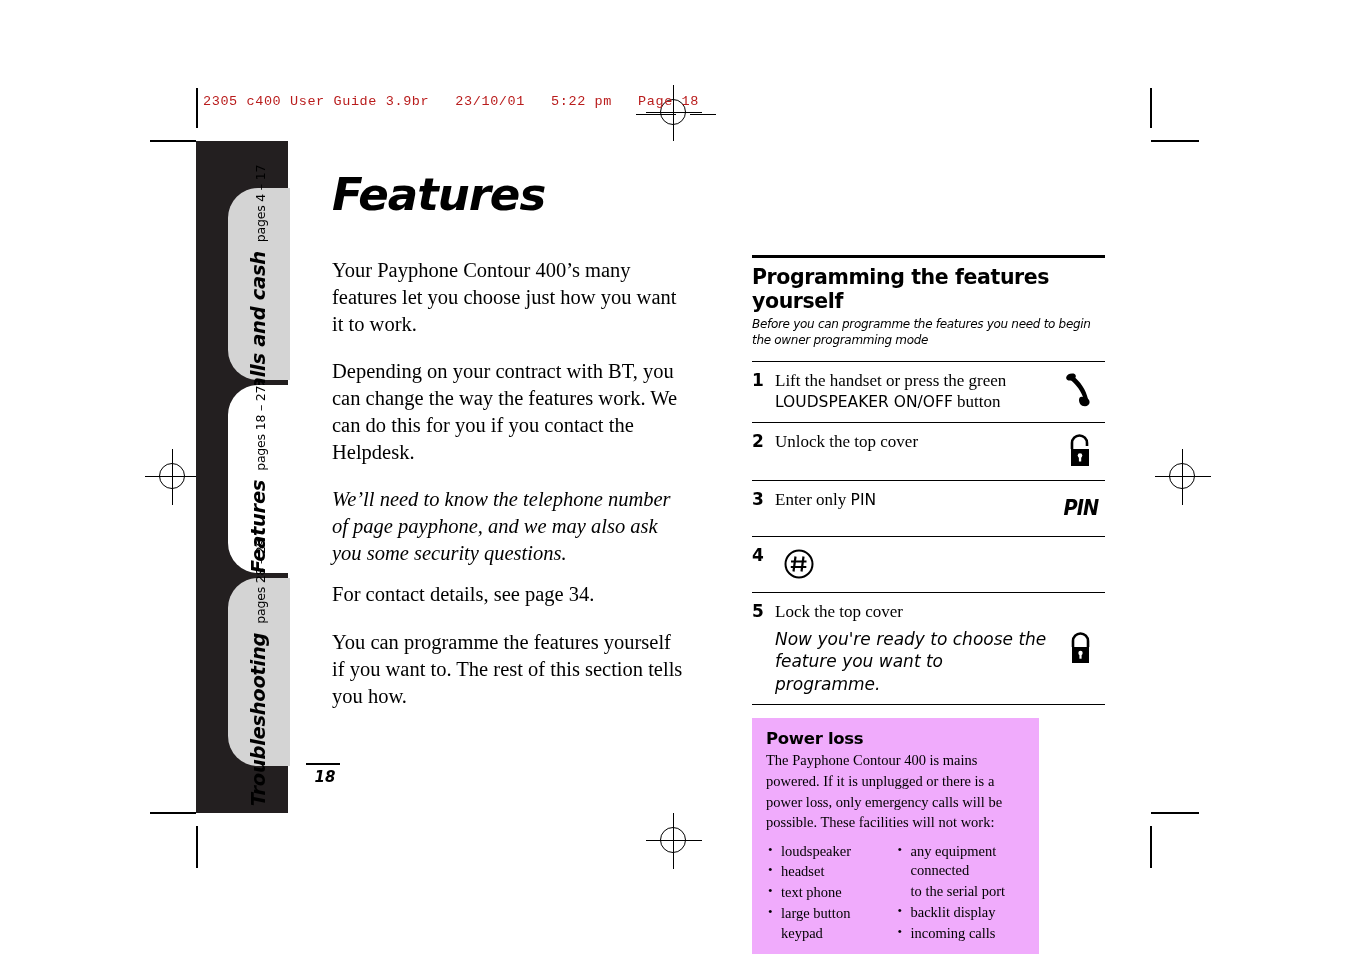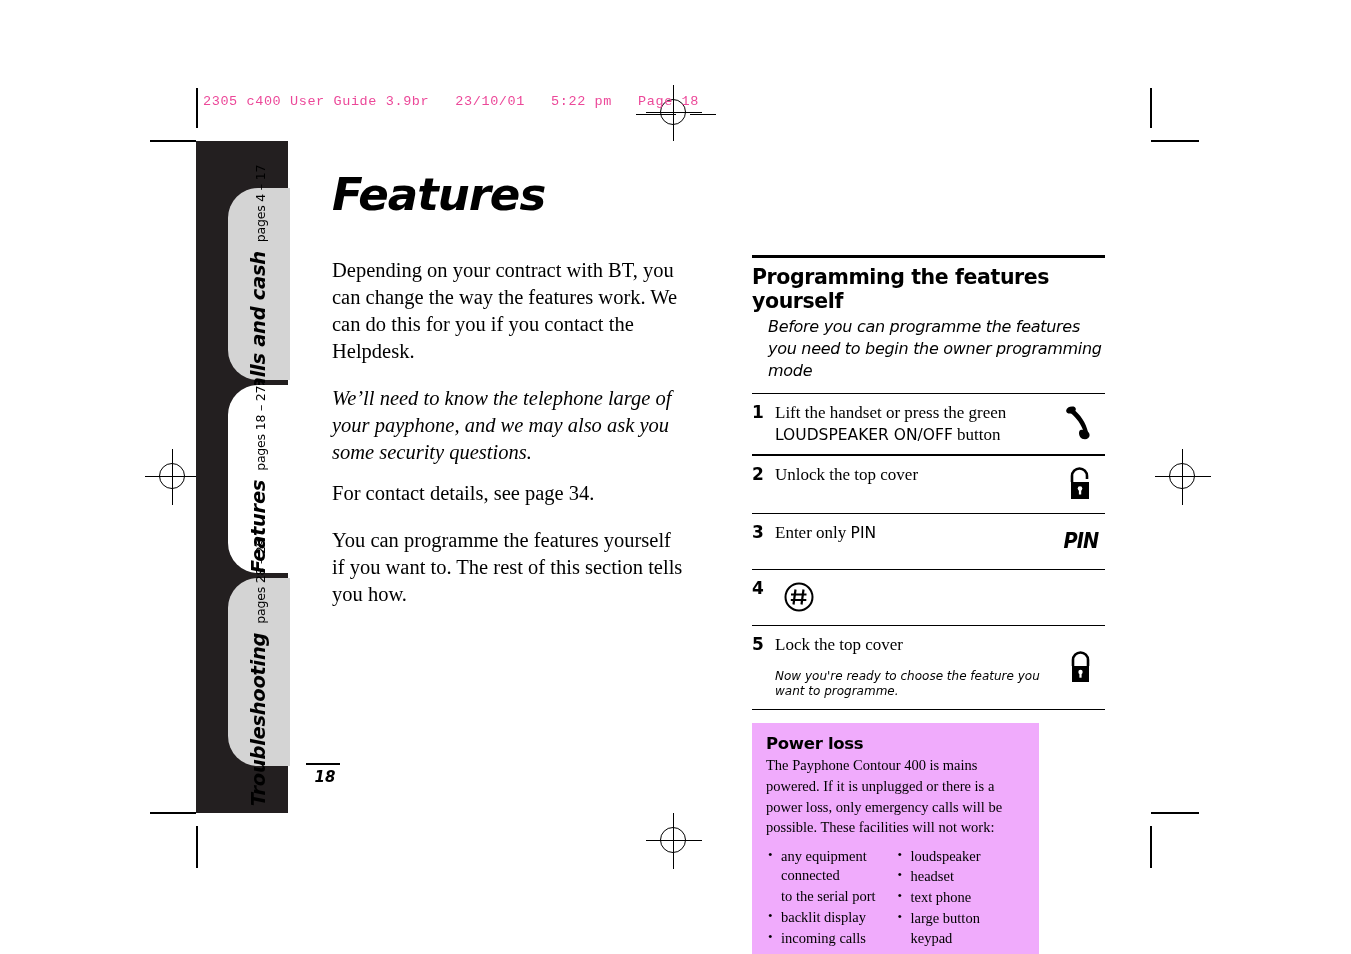--- a/index.html
+++ b/index.html
@@ -55,21 +55,21 @@
 
   
   .slug {
     position: absolute;
     left: 203px;
     top: 94px;
     font-family: "Liberation Mono", monospace;
     font-size: 13.5px;
     letter-spacing: 0.6px;
     white-space: pre;
-    color: #ec4899;
+    color: #b91c1c;
   }
 
   
   .spine {
     position: absolute;
     left: 196px;
     top: 141px;
     width: 92px;
     height: 672px;
     background: #231f20;
@@ -196,23 +196,23 @@
   h2.sec-title {
     font-family: "DejaVu Sans", sans-serif;
     font-weight: bold;
     font-size: 20.5px;
     margin: 7px 0 3px 0;
     letter-spacing: -0.4px;
   }
   .sec-sub {
     font-family: "DejaVu Sans", sans-serif;
     font-style: italic;
-    font-size: 16px;
+    font-size: 12px;
     line-height: 1.36;
-    margin: 0 0 12px 16px;
+    margin: 0 0 12px 0;
     letter-spacing: -0.3px;
   }
 
   
   .step {
     display: flex;
     align-items: flex-start;
     padding: 8px 0 9px 0;
     min-height: 38px;
     position: relative;
@@ -234,23 +234,23 @@
     line-height: 1.26;
   }
   .step-text b {
     font-family: "DejaVu Sans", sans-serif;
     font-weight: normal;
     font-size: 15.5px;
   }
   .step-note {
     font-family: "DejaVu Sans", sans-serif;
     font-style: italic;
-    font-size: 12px;
+    font-size: 17px;
     line-height: 1.32;
-    margin-top: 13px;
+    margin-top: 5px;
   }
   .step-icon {
     flex: 0 0 48px;
     width: 48px;
     display: flex;
     align-items: center;
     justify-content: center;
     align-self: center;
   }
   .pin-glyph {
@@ -378,22 +378,23 @@
   </div>
 </div>
 
 <div class="pagenum-wrap">
   <div class="pagenum-rule"></div>
   <div class="pagenum">18</div>
 </div>
 
 <div class="left-col">
   <h1 class="page-title">Features</h1>
+  <p>Your Payphone Contour 400’s many features let you choose just how you want it to work.</p>
   <p>Depending on your contract with BT, you can change the way the features work. We can do this for you if you contact the Helpdesk.</p>
-  <p class="italic">We’ll need to know the telephone large of your payphone, and we may also ask you some security questions.</p>
+  <p class="italic">We’ll need to know the telephone number of page payphone, and we may also ask you some security questions.</p>
   <p class="tight">For contact details, see page 34.</p>
   <p>You can programme the features yourself if you want to. The rest of this section tells you how.</p>
 </div>
 
 <div class="right-col">
 
   <div class="rule-heavy"></div>
   <h2 class="sec-title">Programming the features yourself</h2>
   <div class="sec-sub">Before you can programme the features you need to begin the owner programming mode</div>
   <div class="rule-light"></div>
@@ -467,27 +468,27 @@
       </svg>
     </div>
   </div>
   <div class="rule-light"></div>
 
   <div class="powerbox">
     <h3>Power loss</h3>
     <p>The Payphone Contour 400 is mains powered. If it is unplugged or there is a power loss, only emergency calls will be possible. These facilities will not work:</p>
     <div class="bullet-cols">
       <ul>
+        <li>loudspeaker</li>
+        <li>headset</li>
+        <li>text phone</li>
+        <li>large button keypad</li>
+      </ul>
+      <ul>
         <li>any equipment connected</li>
         <li class="cont">to the serial port</li>
         <li>backlit display</li>
         <li>incoming calls</li>
       </ul>
-      <ul>
-        <li>loudspeaker</li>
-        <li>headset</li>
-        <li>text phone</li>
-        <li>large button keypad</li>
-      </ul>
     </div>
   </div>
 
 </div>
 
 </body></html>

